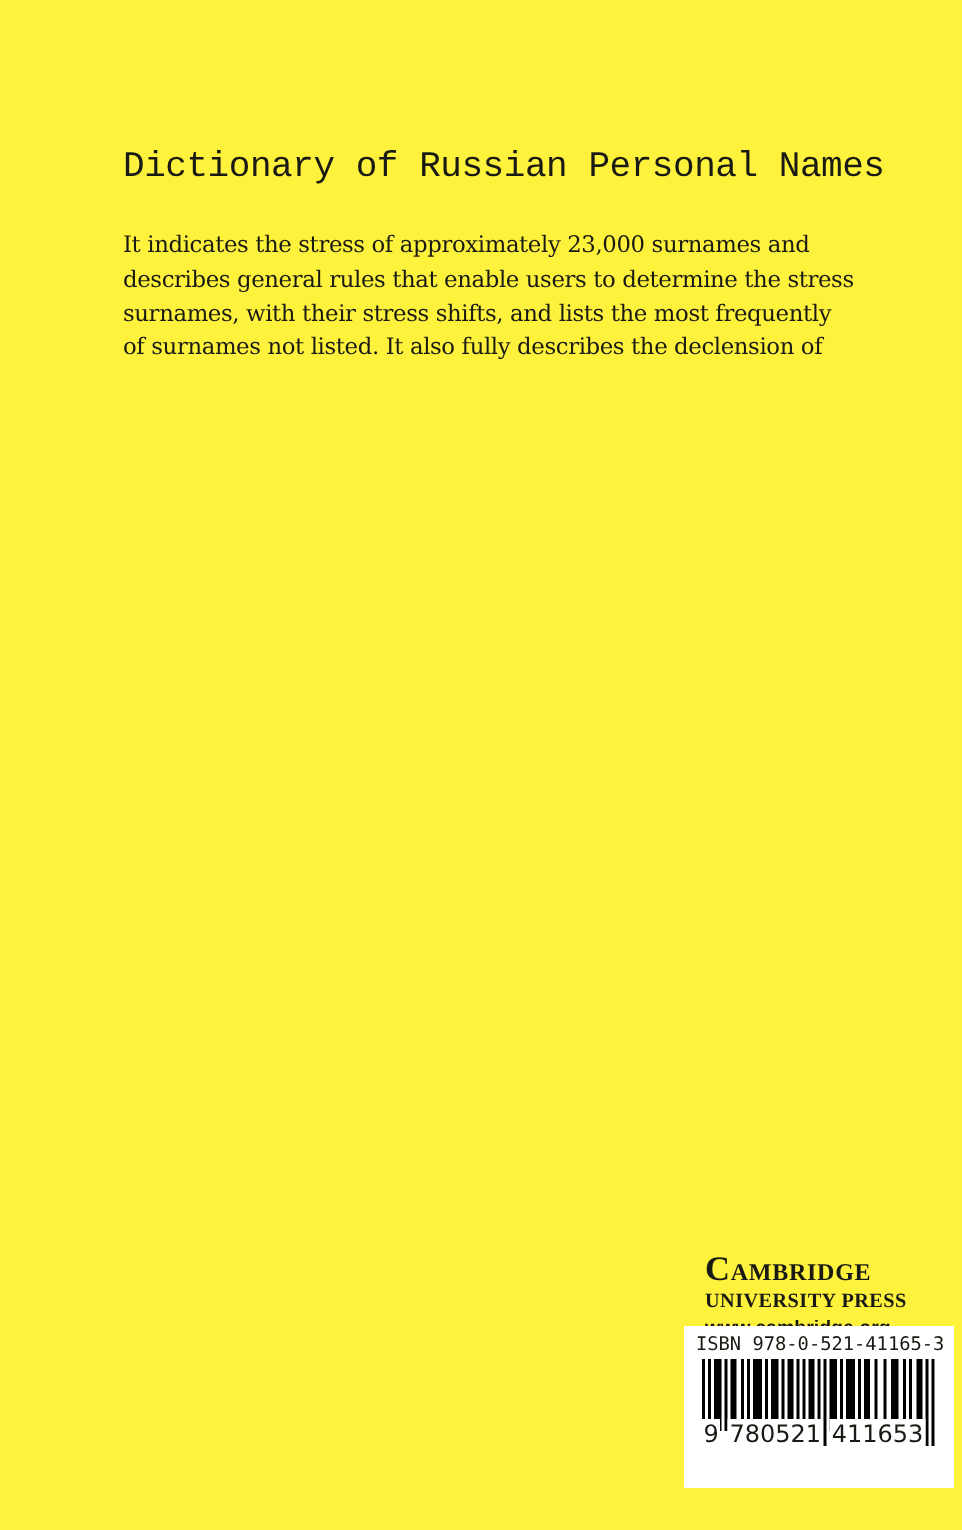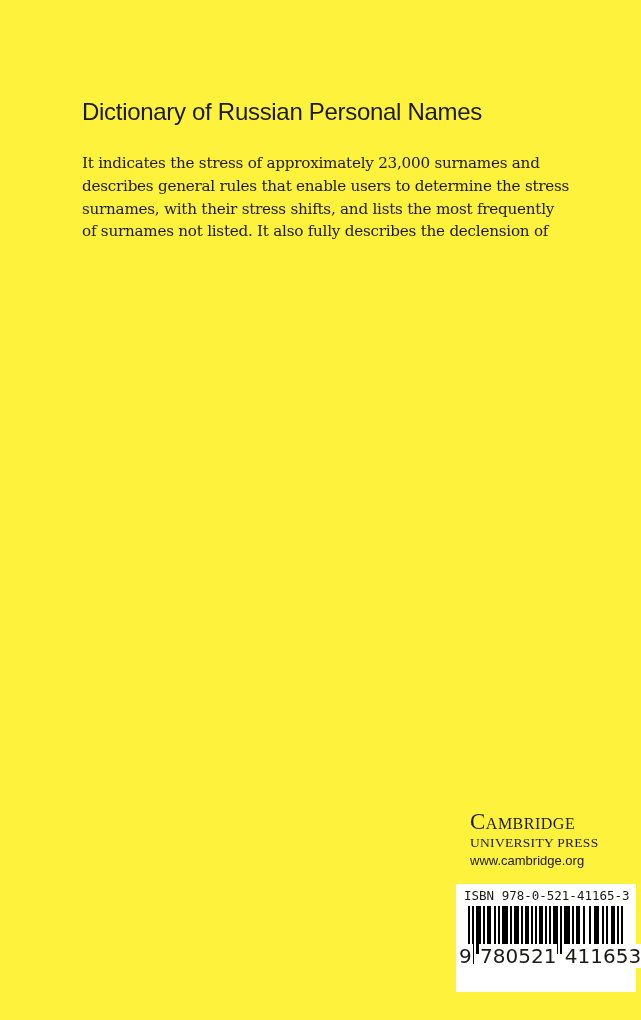--- a/index.html
+++ b/index.html
@@ -11,21 +11,21 @@
       height: 1020px;
       background: #fff23d;
       position: relative;
       overflow: hidden;
       color: #1a1a14;
     }
     .title {
       position: absolute;
       left: 82px;
       top: 96px;
-      font-family: Liberation Sans, sans-serif;
+      font-family: Liberation Mono, monospace;
       font-size: 24px;
       letter-spacing: -0.3px;
       line-height: 32px;
       white-space: nowrap;
       font-weight: normal;
       margin: 0;
     }
     .blurb {
       position: absolute;
       left: 82px;
@@ -40,24 +40,24 @@
     .blurb .line {
       display: block;
       white-space: nowrap;
     }
     .blurb em {
       font-style: italic;
     }
     .publisher {
       position: absolute;
       left: 470px;
-      top: 810px;
+      top: 834px;
       width: 170px;
       font-family: "Liberation Serif", serif;
-      font-weight: normal;
+      font-weight: bold;
     }
     .pub-name {
       font-size: 23px;
       line-height: 24px;
       letter-spacing: 0.5px;
       white-space: nowrap;
       font-variant: small-caps;
     }
     .pub-sub {
       font-size: 13.5px;
@@ -92,24 +92,24 @@
     }
     .bars {
       position: absolute;
       left: 12px;
       top: 22px;
       width: 160px;
       height: 58px;
     }
     .ean-digits {
       position: absolute;
-      left: 2px;
+      left: 12px;
       top: 60px;
       font-family: "DejaVu Sans", sans-serif;
-      font-size: 20px;
+      font-size: 16px;
       white-space: nowrap;
       line-height: 24px;
     }
     .ean-digits span {
       background: #fff;
       padding: 0 1px;
     }
   </style>
 </head>
 <body>

